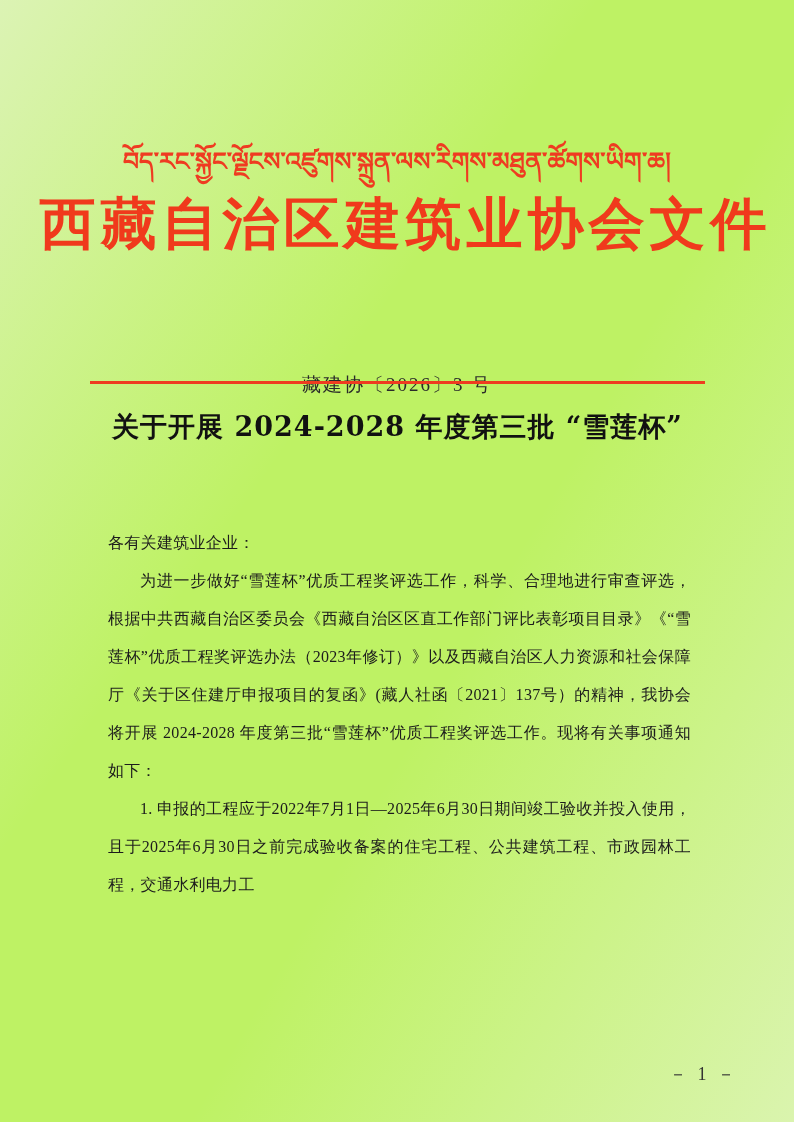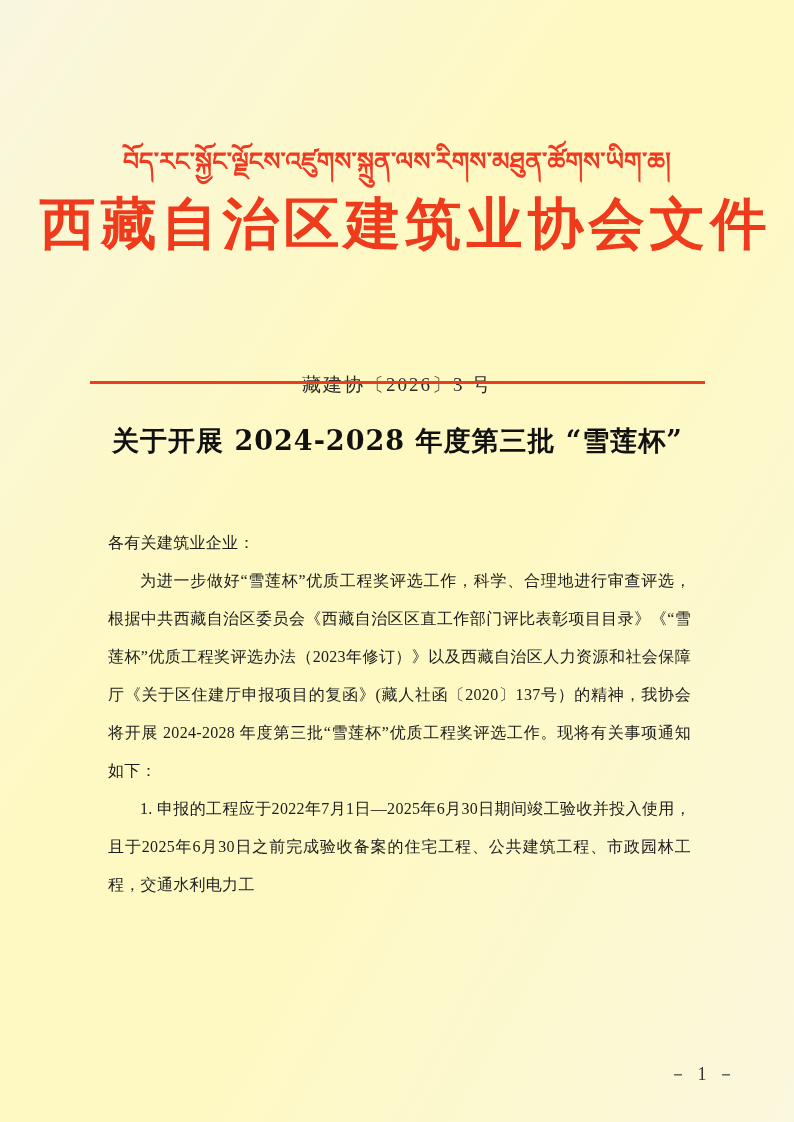--- a/index.html
+++ b/index.html
@@ -11,21 +11,21 @@
   body {
     font-family: "Liberation Serif", "DejaVu Serif", serif;
     color: #1a1a1a;
   }
 
   .page {
     position: relative;
     width: 794px;
     height: 1122px;
     margin: 0 auto;
-    background: #fef9c3;
+    background: #bef264;
     overflow: hidden;
     box-sizing: border-box;
   }
 
   
   .scan-tint {
     position: absolute;
     inset: 0;
     background:
       linear-gradient(125deg, rgba(244,244,246,0.55) 0%, rgba(255,255,255,0) 38%),
@@ -87,21 +87,21 @@
     top: 381px;
     height: 3px;
     background: #ee3c20;
   }
 
   
   .doc-title {
     position: absolute;
     left: 90px;
     width: 615px;
-    top: 420px;
+    top: 406px;
     text-align: center;
     font-family: "DejaVu Serif", "Liberation Serif", serif;
     font-weight: 700;
     font-size: 27px;
     line-height: 1.55;
     letter-spacing: 1px;
     color: #111111;
   }
   .doc-title .t-line { display: block; white-space: nowrap; }
 
@@ -165,21 +165,21 @@
 
   <div class="red-rule"></div>
 
   <div class="doc-title">
     <span class="t-line">关于开展 2024-2028 年度第三批 “雪莲杯”</span>
   </div>
 
   <div class="body-block">
     <p class="p-salutation">各有关建筑业企业：</p>
 
-    <p class="p-indent">为进一步做好“雪莲杯”优质工程奖评选工作，科学、合理地进行审查评选，根据中共西藏自治区委员会《西藏自治区区直工作部门评比表彰项目目录》《“雪莲杯”优质工程奖评选办法（2023年修订）》以及西藏自治区人力资源和社会保障厅《关于区住建厅申报项目的复函》(藏人社函〔2020〕137号）的精神，我协会将开展 2024-2028 年度第三批“雪莲杯”优质工程奖评选工作。现将有关事项通知如下：</p>
+    <p class="p-indent">为进一步做好“雪莲杯”优质工程奖评选工作，科学、合理地进行审查评选，根据中共西藏自治区委员会《西藏自治区区直工作部门评比表彰项目目录》《“雪莲杯”优质工程奖评选办法（2023年修订）》以及西藏自治区人力资源和社会保障厅《关于区住建厅申报项目的复函》(藏人社函〔2021〕137号）的精神，我协会将开展 2024-2028 年度第三批“雪莲杯”优质工程奖评选工作。现将有关事项通知如下：</p>
 
 
     <p class="p-indent">1. 申报的工程应于2022年7月1日—2025年6月30日期间竣工验收并投入使用，且于2025年6月30日之前完成验收备案的住宅工程、公共建筑工程、市政园林工程，交通水利电力工</p>
   </div>
 
   <div class="page-number">－ 1 －</div>
 
 </div>
 
 </body></html>

